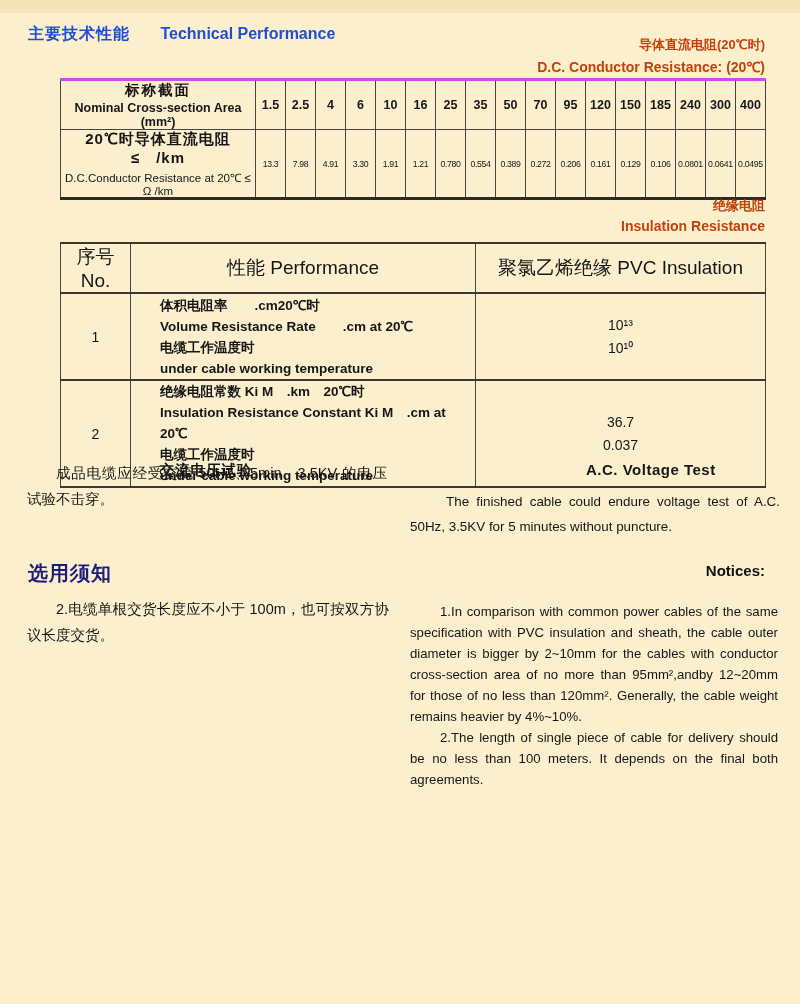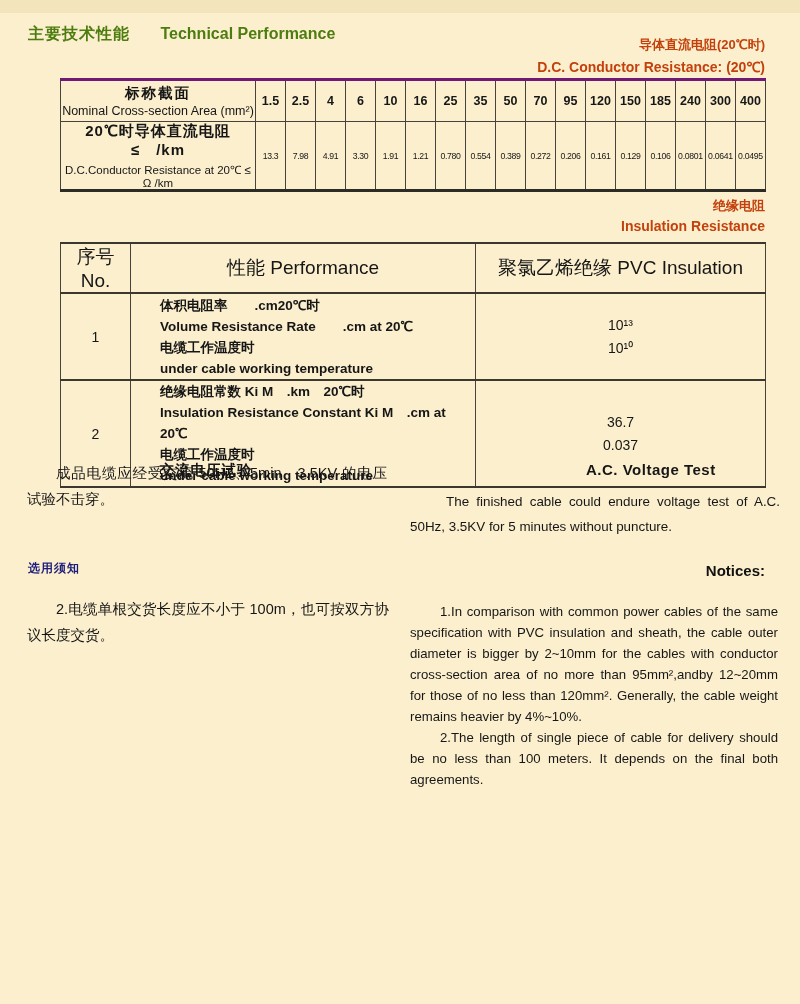--- a/index.html
+++ b/index.html
@@ -7,42 +7,42 @@
     width:800px;height:1004px;
     background:#fcefce;
     font-family:"Liberation Sans", sans-serif;
     color:#161616;
     position:relative;
     overflow:hidden;
   }
   .top-band{position:absolute;top:0;left:0;width:800px;height:13px;background:#f4e4bc;}
 
   
-  .title-row{position:absolute;left:28px;top:24px;font-weight:bold;font-size:16px;color:#4d7c0f;}
+  .title-row{position:absolute;left:28px;top:24px;font-weight:bold;font-size:16px;color:#1d4ed8;}
   .title-row .zh{letter-spacing:1px;}
   .title-row .en{margin-left:26px;}
 
   
   .rhead{position:absolute;right:35px;text-align:right;font-weight:bold;color:#c2410c;}
   .rhead .l1{font-size:13px;}
   .rhead .l2{font-size:14px;margin-top:3px;}
   .dc-head{top:36px;}
   .ins-head{top:197px;}
 
   
   table{border-collapse:collapse;table-layout:fixed;}
   .t1{position:absolute;left:60px;top:78px;width:705px;
-      border-top:3px solid #701a75;border-bottom:3px solid #2c2b25;}
+      border-top:3px solid #d946ef;border-bottom:3px solid #2c2b25;}
   .t1 td{border:1px solid #45433b;text-align:center;vertical-align:middle;padding:0;overflow:hidden;}
   .t1 .c-lbl{width:195px;}
   .t1 .c-num{width:30px;}
   .t1 tr.r1 td{height:40px;}
   .t1 tr.r2 td{height:46px;}
   .lbl-zh{font-size:14.5px;font-weight:bold;letter-spacing:2px;}
-  .lbl-en{font-size:12.5px;margin-top:1px;}
+  .lbl-en{font-size:12.5px;margin-top:1px;font-weight:bold;}
   .lbl-zh2{font-size:15px;font-weight:bold;letter-spacing:1px;}
   .lbl-en2{font-size:11.5px;margin-top:2px;}
   .num-h{font-size:12.5px;font-weight:bold;}
   .num-d{font-size:8.7px;letter-spacing:-0.3px;}
 
   
   .t2{position:absolute;left:60px;top:242px;width:705px;
       border-top:2.5px solid #2c2b25;border-bottom:2.5px solid #2c2b25;}
   .t2 td{border:1px solid #45433b;border-top:2px solid #3a382f;border-bottom:2px solid #3a382f;
          vertical-align:middle;padding:0;}
@@ -61,21 +61,21 @@
   
   .ac-zh-head{position:absolute;left:27px;top:461px;width:358px;text-align:center;
               font-weight:bold;font-size:14.5px;letter-spacing:1px;}
   .ac-en-head{position:absolute;left:586px;top:461px;font-weight:bold;font-size:15px;letter-spacing:0.5px;}
   .ac-zh-body{position:absolute;left:27px;top:460px;width:360px;font-size:14.5px;
               line-height:26px;text-align:justify;text-indent:2em;}
   .ac-en-body{position:absolute;left:410px;top:489px;width:370px;font-size:13.4px;
               line-height:25px;text-align:justify;text-indent:36px;}
 
   
-  .not-zh-head{position:absolute;left:28px;top:560px;font-weight:bold;font-size:12px;color:#1c1c7c;letter-spacing:1px;}
+  .not-zh-head{position:absolute;left:28px;top:560px;font-weight:bold;font-size:20px;color:#1c1c7c;letter-spacing:1px;}
   .not-en-head{position:absolute;right:35px;top:562px;font-weight:bold;font-size:15px;color:#111;}
   .not-zh-body{position:absolute;left:27px;top:597px;width:362px;font-size:14.5px;
                line-height:25.5px;text-align:justify;}
   .not-zh-body p{margin:0;text-indent:2em;}
   .not-en-body{position:absolute;left:410px;top:601px;width:368px;font-size:13.2px;
                line-height:21px;text-align:justify;}
   .not-en-body p{margin:0;text-indent:30px;}
 </style>
 </head>
 <body>

